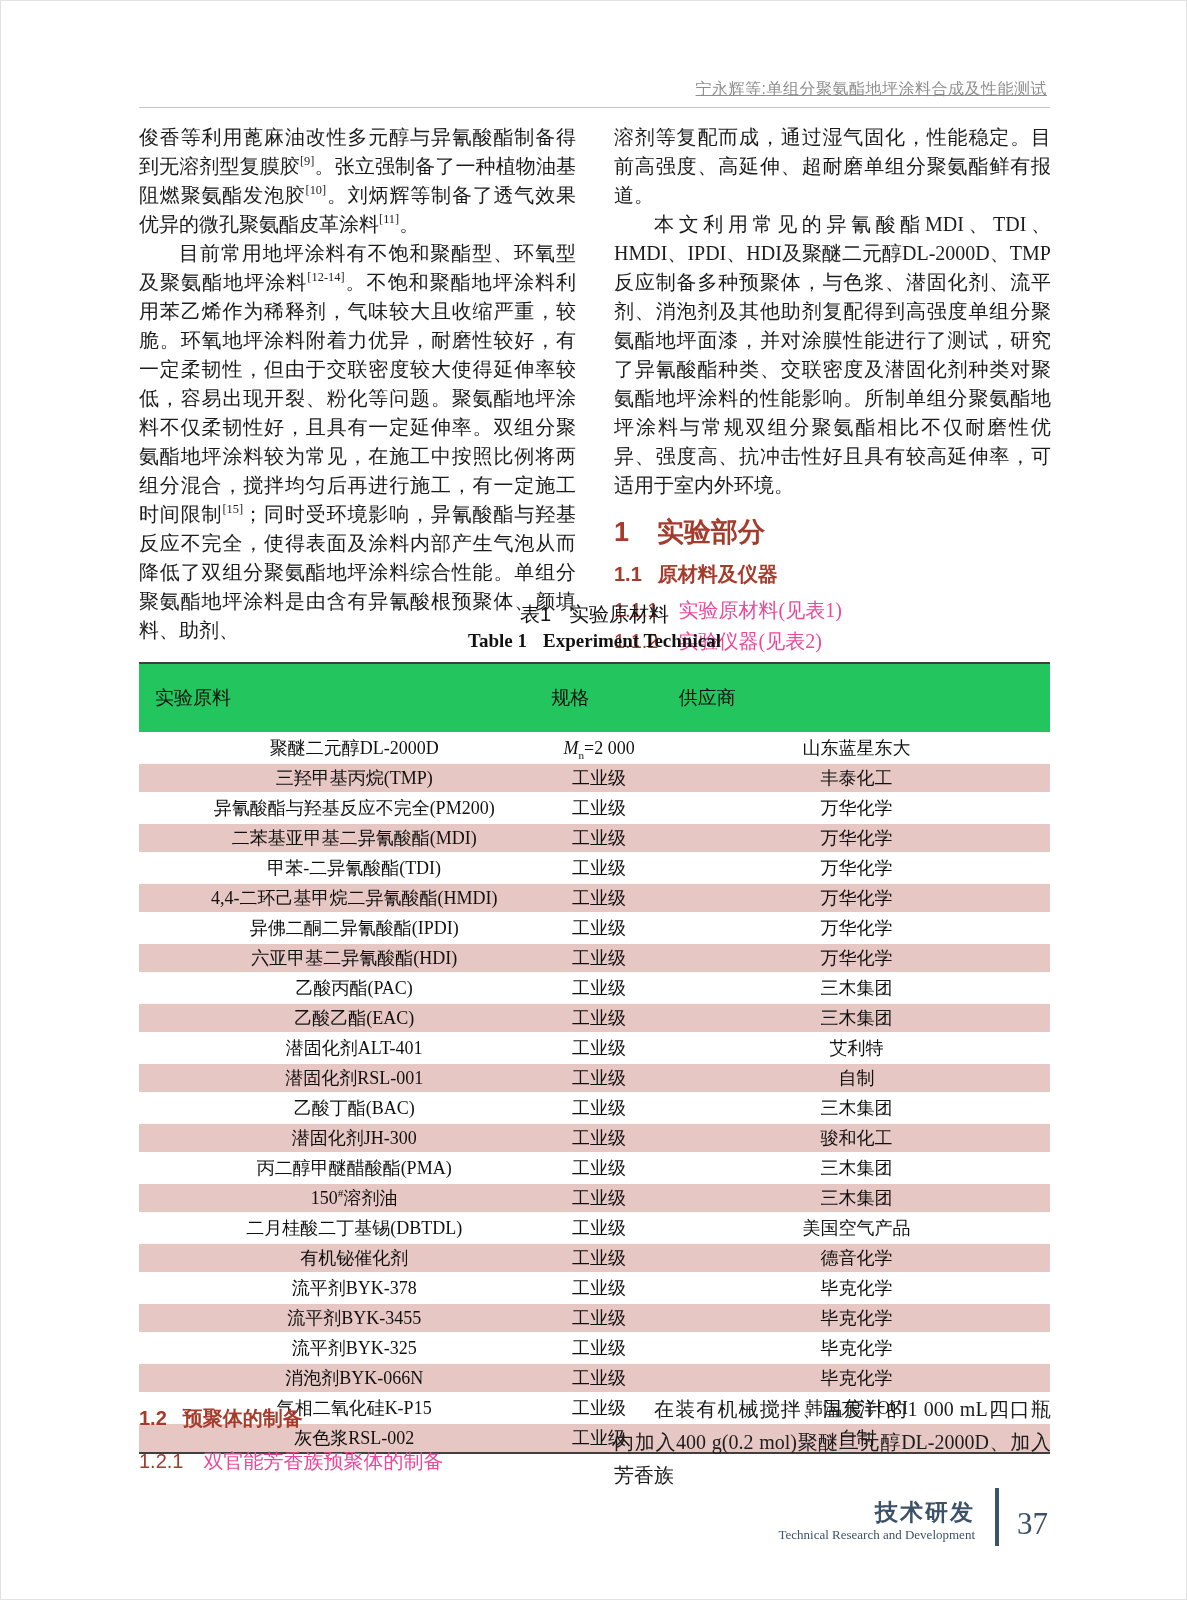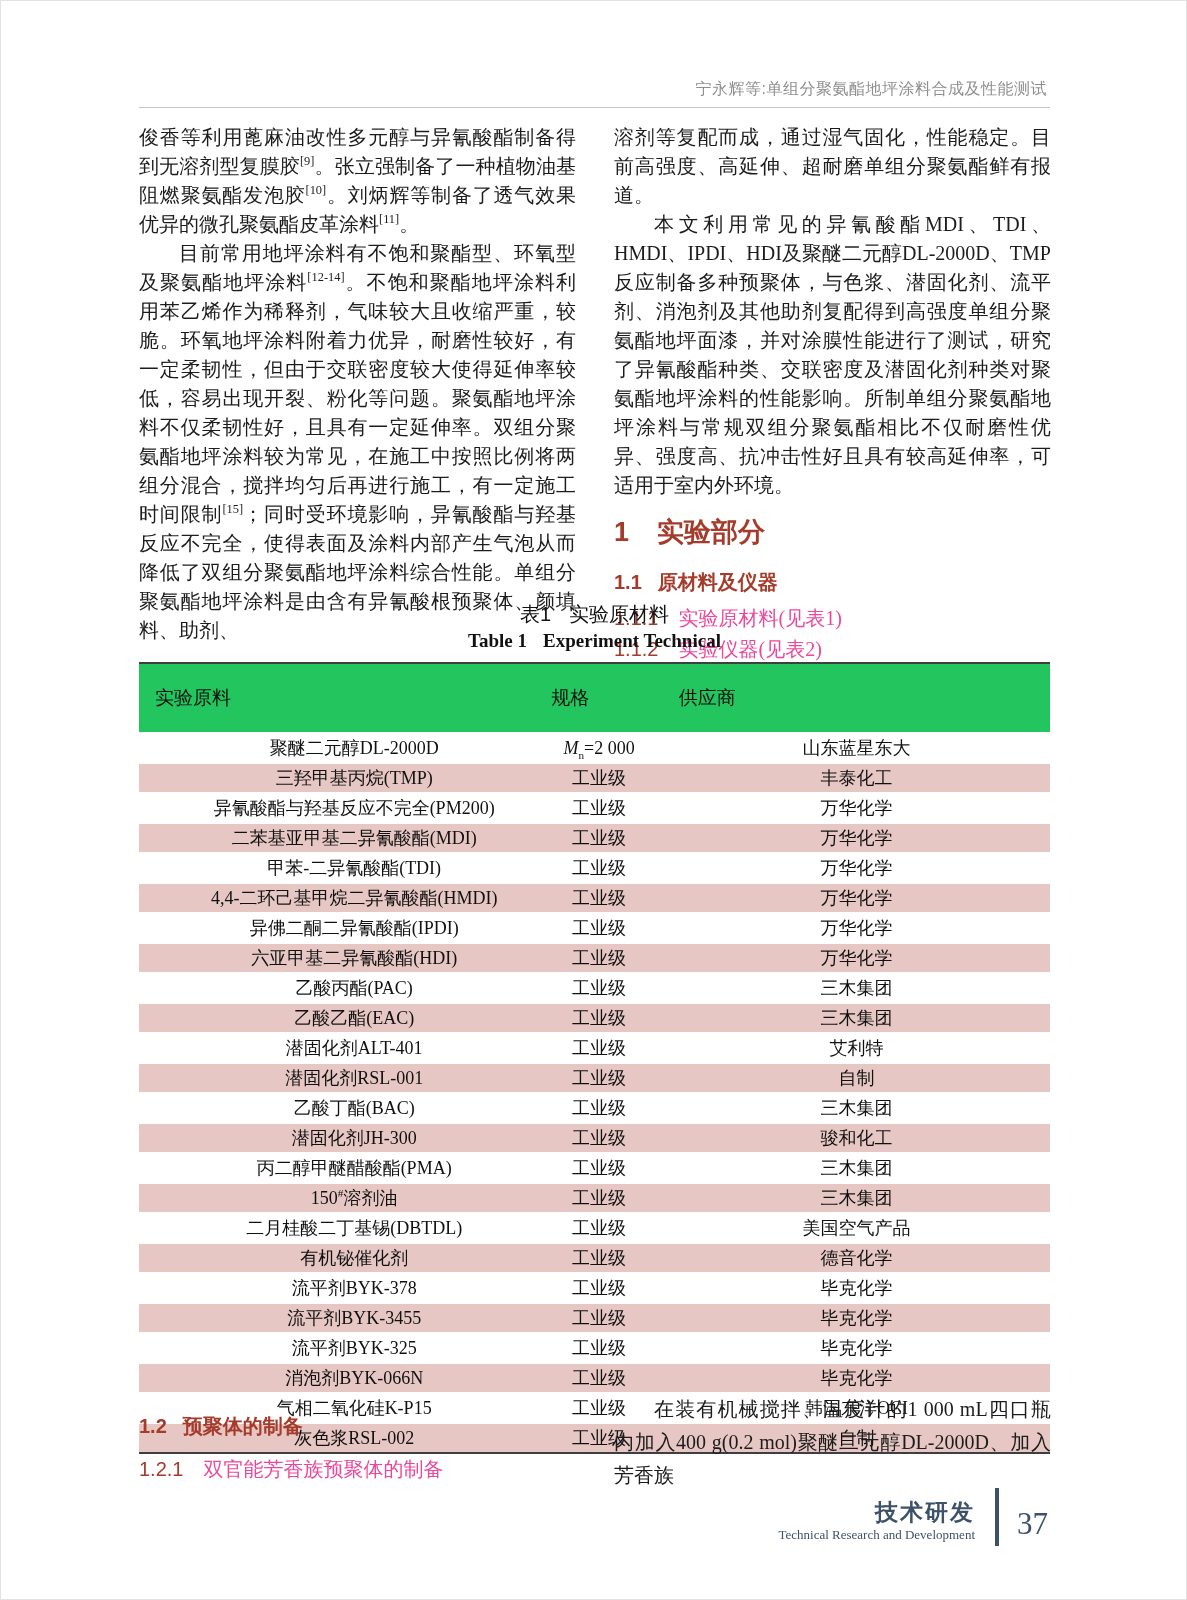--- a/index.html
+++ b/index.html
@@ -5,21 +5,21 @@
   html,body { margin:0; padding:0; background:#ffffff; }
   .page {
     position:relative; width:1187px; height:1600px; background:#fff;
     box-sizing:border-box; border:1px solid #e2e2e2; overflow:hidden;
     font-family:"Liberation Serif","DejaVu Serif",serif; color:#1c1c1c;
   }
   
   .running-head {
     position:absolute; top:78px; right:139px;
     font-family:"Liberation Sans","DejaVu Sans",sans-serif;
-    font-size:16px; color:#8f8f8f; letter-spacing:.5px;
+    font-size:16px; color:#8f8f8f; letter-spacing:.5px;text-decoration:underline;
   }
   .head-rule { position:absolute; top:106px; left:138px; width:911px; height:1px; background:#c6c6c6; }
 
   
   .cols { position:absolute; left:138px; width:912px; display:flex; gap:38px; }
   .top-cols { top:122px; }
   .bottom-cols { top:1392px; }
   .col { width:437px; }
 
   p.body { margin:0; font-size:20px; line-height:29px; text-align:justify; color:#1c1c1c; }
@@ -28,21 +28,21 @@
   sup { font-size:.62em; line-height:0; }
   sub { font-size:.62em; line-height:0; }
 
   
   .h1 {
     display:flex; gap:28px; margin:15px 0 10px 0;
     font-family:"Liberation Sans","DejaVu Sans",sans-serif; font-weight:bold;
     font-size:27px; line-height:34px; color:#a43b2b;
   }
   .h2 {
-    display:flex; gap:16px; margin:18px 0 6px 0;
+    display:flex; gap:16px; margin:10px 0 6px 0;
     font-family:"Liberation Sans","DejaVu Sans",sans-serif; font-weight:bold;
     font-size:20px; line-height:30px; color:#a43b2b;text-align:center;
   }
   .h3 { display:flex; gap:20px; margin:1px 0 0 0; font-size:20px; line-height:30px; }
   .h3 .num { color:#a43b2b; font-family:"Liberation Sans","DejaVu Sans",sans-serif; }
   .h3 .txt { color:#ec4899; }
 
   
   .table-block { position:absolute; top:600px; left:138px; width:911px; }
   .tbl-title-cn {

